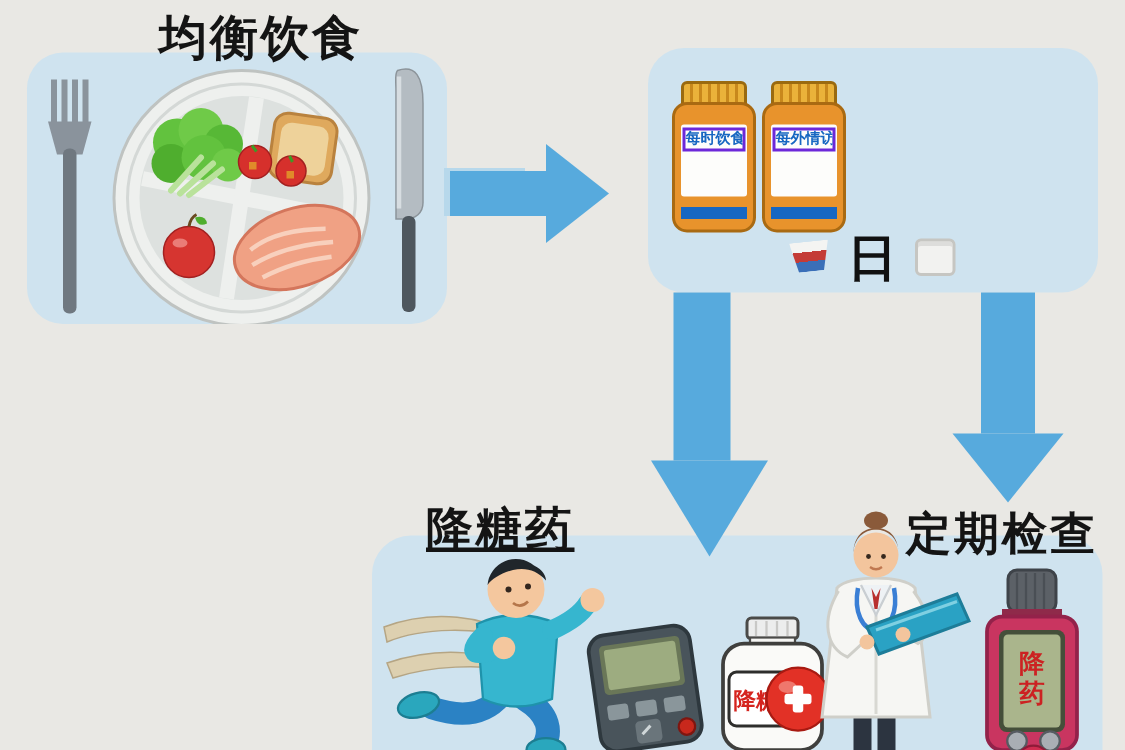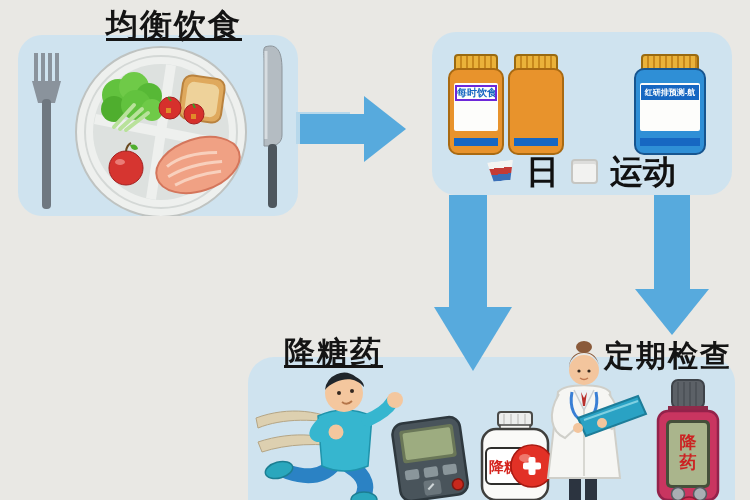--- a/index.html
+++ b/index.html
@@ -5,21 +5,21 @@
   html,body{margin:0;padding:0;}
   body{font-family:"Liberation Sans","DejaVu Sans",sans-serif;background:#e9e8e4;}
   #stage{position:relative;width:750px;height:500px;background:#e9e8e4;overflow:hidden;}
 
   .panel{position:absolute;background:#cfe3ef;border-radius:24px;}
   #panel-diet{left:18px;top:35px;width:280px;height:181px;}
   #panel-med{left:432px;top:32px;width:300px;height:163px;}
   #panel-treat{left:248px;top:357px;width:487px;height:143px;border-radius:26px 26px 0 0;}
 
   .big-title{position:absolute;font-weight:800;color:#141414;letter-spacing:2px;z-index:6;white-space:nowrap;}
-  #title-diet{left:106px;top:4px;font-size:32px;text-decoration:underline;}
+  #title-diet{left:106px;top:4px;font-size:32px;}
   #title-medtitle{left:284px;top:332px;font-size:31px;text-decoration:underline;}
   #title-checkup{left:604px;top:336px;font-size:30px;}
 
   
   .arrow-part{position:absolute;z-index:3;}
   #band-h{left:296px;top:112px;width:54px;height:32px;background:#b7d8eb;z-index:2;}
   #arrow-h-stem{left:300px;top:114px;width:64px;height:30px;background:#57aadd;}
   #arrow-h-head{left:364px;top:96px;width:0;height:0;border-top:33px solid transparent;border-bottom:33px solid transparent;border-left:42px solid #57aadd;}
   #arrow-d1-stem{left:449px;top:195px;width:38px;height:112px;background:#57aadd;}
   #arrow-d1-head{left:434px;top:307px;width:0;height:0;border-left:39px solid transparent;border-right:39px solid transparent;border-top:64px solid #57aadd;}
@@ -137,38 +137,31 @@
       <div class="body">
         <div class="blabel">
           <div class="btext">每时饮食</div>
         </div>
         <div class="stripe"></div>
       </div>
     </div>
     <div class="bottle" id="bottle-1">
       <div class="cap"></div>
       <div class="body">
-        <div class="stripe"></div>
-      </div>
-    </div>
-    <div class="bottle" id="bottle-3">
-      <div class="cap"></div>
-      <div class="body">
         <div class="blabel">
-          <div class="btext">红研排预测-航</div>
+          <div class="btext">每外情访</div>
         </div>
         <div class="stripe"></div>
       </div>
     </div>
 
     <div id="caption-row">
       <div id="cup-icon"></div>
       <div class="cap-text">日</div>
       <div id="box-icon"></div>
-      <div class="cap-text">运动</div>
     </div>
   </div>
 
   <div class="panel" id="panel-treat"></div>
 
   <svg width="487" height="170" viewBox="0 0 487 170" style="position:absolute;left:248px;top:330px;z-index:4;">
 
     <g>
       <path d="M8,88 C40,76 76,80 98,96 C70,88 34,88 10,98 Z" fill="#ddd0b0" stroke="#b5a584" stroke-width="1"></path>
       <path d="M10,112 C46,100 82,104 102,118 C72,112 38,114 14,122 Z" fill="#ddd0b0" stroke="#b5a584" stroke-width="1"></path>

